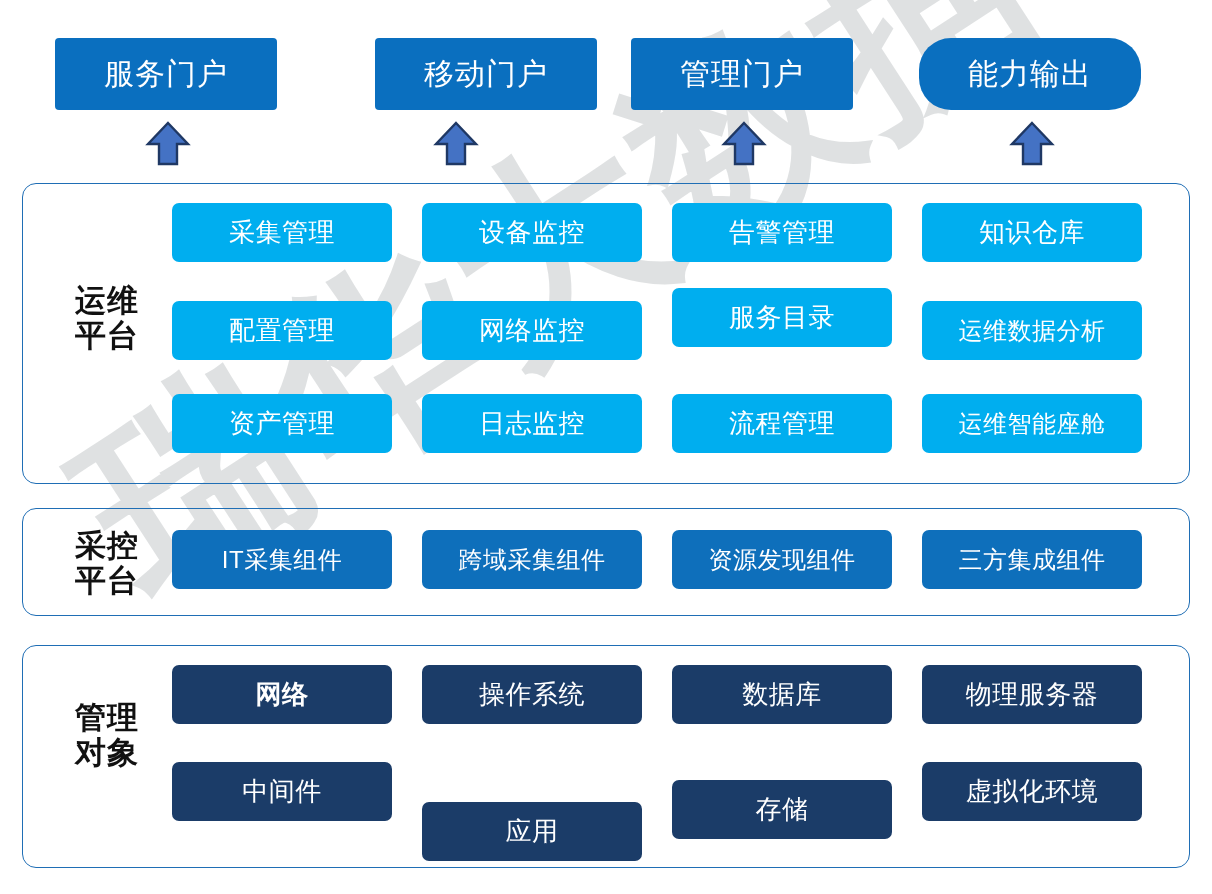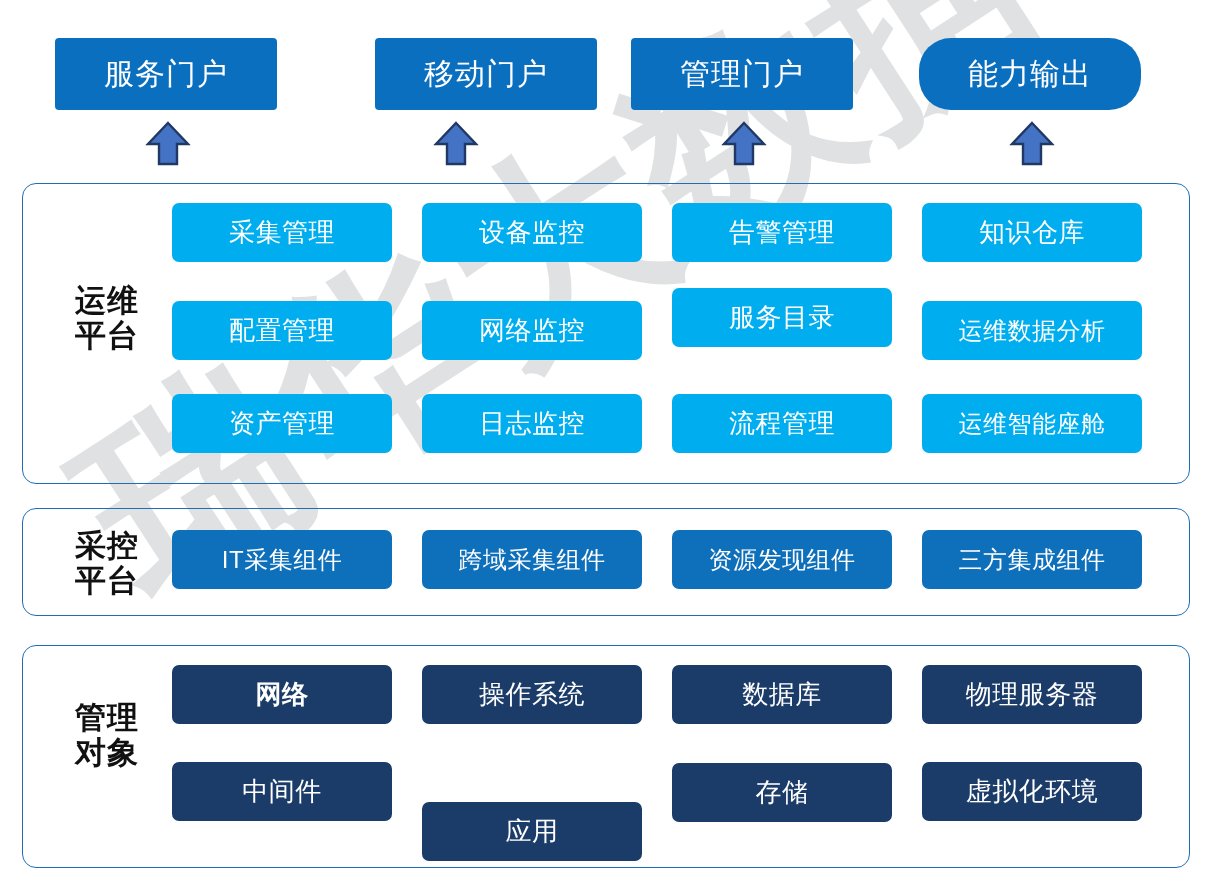--- a/index.html
+++ b/index.html
@@ -251,21 +251,21 @@
       </div>
       <div class="tile navy" style="left: 922px; top: 665px;">
         <span>物理服务器</span>
       </div>
       <div class="tile navy" style="left: 172px; top: 762px;">
         <span>中间件</span>
       </div>
       <div class="tile navy" style="left: 422px; top: 762px; margin-top: 40px;">
         <span>应用</span>
       </div>
-      <div class="tile navy" style="left: 672px; top: 763px;">
+      <div class="tile navy" style="left: 672px; top: 780px;">
         <span>存储</span>
       </div>
       <div class="tile navy" style="left: 922px; top: 762px; text-align: center;">
         <span>虚拟化环境</span>
       </div>
     </div>
 
 </div>
 
 </body></html>

